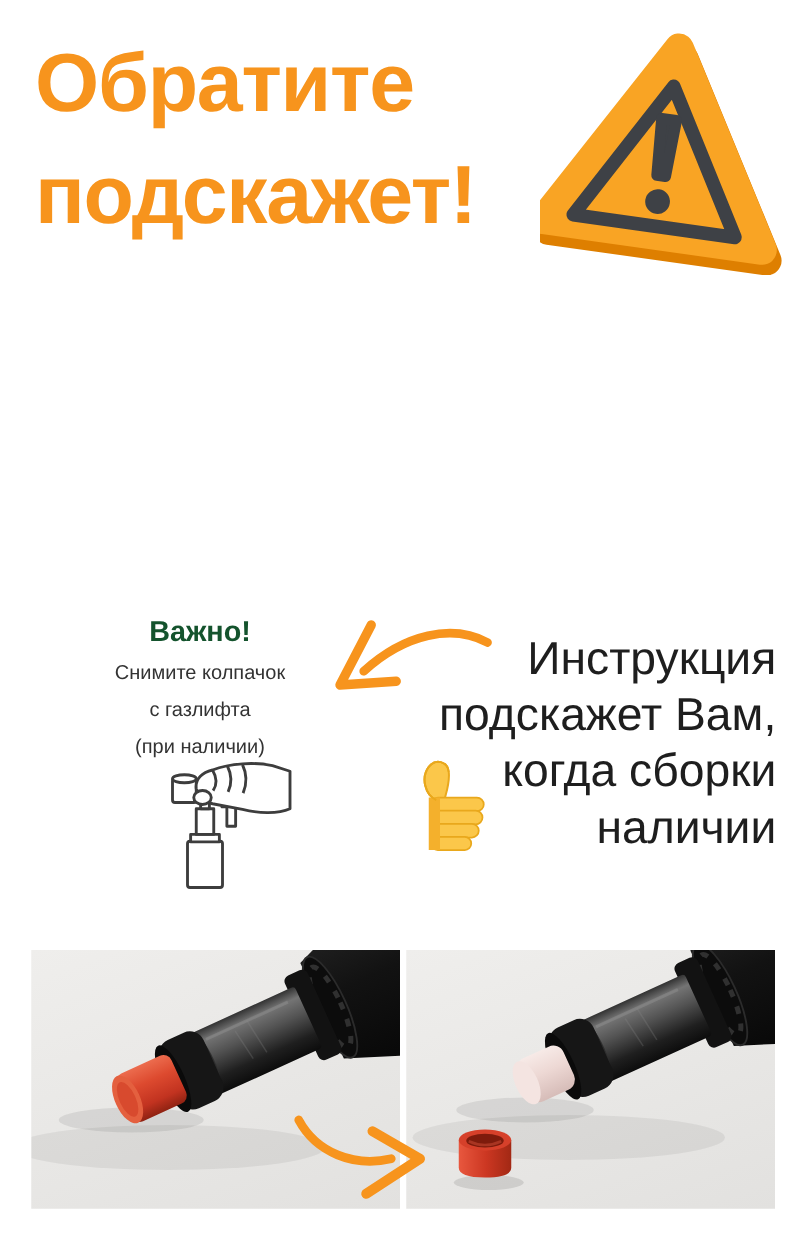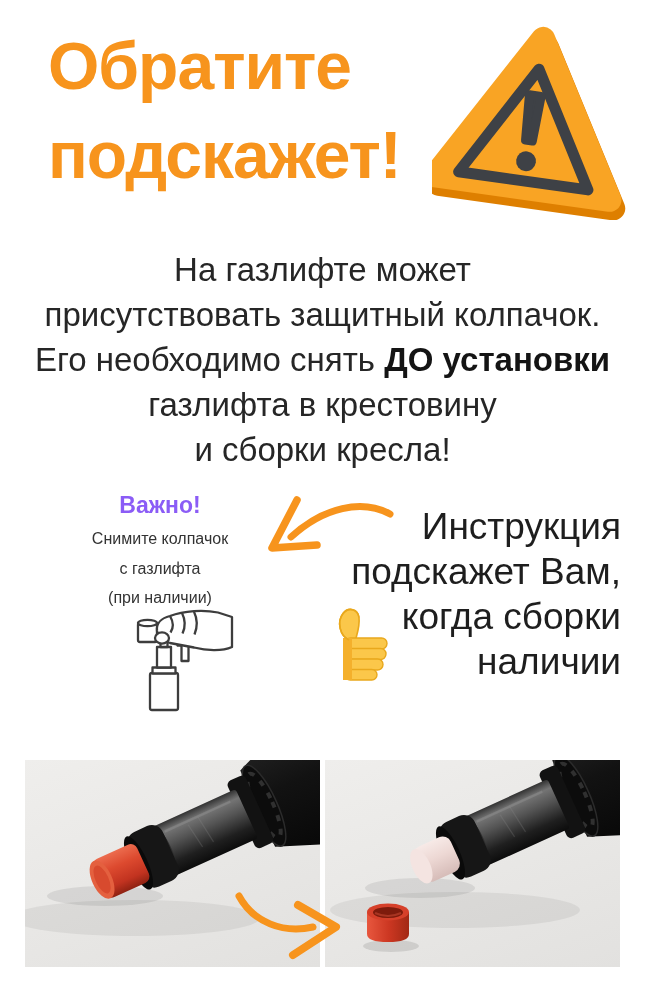--- a/index.html
+++ b/index.html
@@ -1,32 +1,32 @@
 <!DOCTYPE html>
 <html><head>
 <meta charset="utf-8">
 <style>
   html,body{margin:0;padding:0;background:#fff;}
   .page{position:relative;width:645px;height:1000px;background:#ffffff;overflow:hidden;
         font-family:"Liberation Sans",sans-serif;}
 
   
-  .title{position:absolute;left:48px;top:22px;font-size:66px;line-height:89px;
+  .title{position:absolute;left:28px;top:22px;font-size:66px;line-height:89px;
          font-weight:700;color:#F7941D;letter-spacing:-1px;}
 
   .tri-wrap{position:absolute;left:432px;top:22px;width:198px;height:198px;}
 
   
   .notice{position:absolute;left:0;top:247px;width:100%;text-align:center;
           font-size:33px;line-height:45px;color:#262626;}
   .notice b{font-weight:700;color:#141414;}
 
   
   .important{position:absolute;left:26px;top:492px;width:268px;text-align:center;color:#333;}
-  .important .t{font-size:23px;font-weight:700;color:#8b5cf6;margin-bottom:5px;}
+  .important .t{font-size:23px;font-weight:700;color:#14532d;margin-bottom:5px;}
   .important .l{font-size:16px;line-height:29.5px;}
 
   .hand-svg{position:absolute;left:126px;top:597px;width:114px;height:130px;}
   .curve-arrow{position:absolute;left:260px;top:490px;width:140px;height:80px;}
 
   
   .instruction{position:absolute;right:24px;top:504px;width:370px;text-align:right;
                font-size:37px;line-height:45px;color:#1e1e1e;}
   .thumb{position:absolute;left:322px;top:604px;width:74px;height:80px;}
 
@@ -52,27 +52,20 @@
       <g transform="rotate(8 100 105)">
         <path d="M100,16 L189,168 L11,168 Z" fill="#DE7F00" stroke="#DE7F00" stroke-width="24" stroke-linejoin="round" transform="translate(5,8)"></path>
         <path d="M100,16 L189,168 L11,168 Z" fill="#F9A424" stroke="#F9A424" stroke-width="24" stroke-linejoin="round"></path>
         <path d="M100,47 L166,161 L34,161 Z" fill="none" stroke="#3E4146" stroke-width="11" stroke-linejoin="round"></path>
         <path d="M94,74 h12 l-2.5,46 h-7 Z" fill="#3E4146" stroke="#3E4146" stroke-width="9" stroke-linejoin="round"></path>
         <circle cx="100" cy="141" r="10" fill="#3E4146"></circle>
       </g>
     </svg>
   </div>
 
-  <div class="notice">
-    <div>На газлифте может</div>
-    <div>присутствовать защитный колпачок.</div>
-    <div><span>Его необходимо снять </span><b>ДО установки</b></div>
-    <div>газлифта в крестовину</div>
-    <div>и сборки кресла!</div>
-  </div>
 
   <div class="important">
     <div class="t">Важно!</div>
     <div class="l">Снимите колпачок</div>
     <div class="l">с газлифта</div>
     <div class="l">(при наличии)</div>
   </div>
 
   <div class="hand-svg">
     <svg width="114" height="130" viewBox="0 0 114 130" fill="none">

